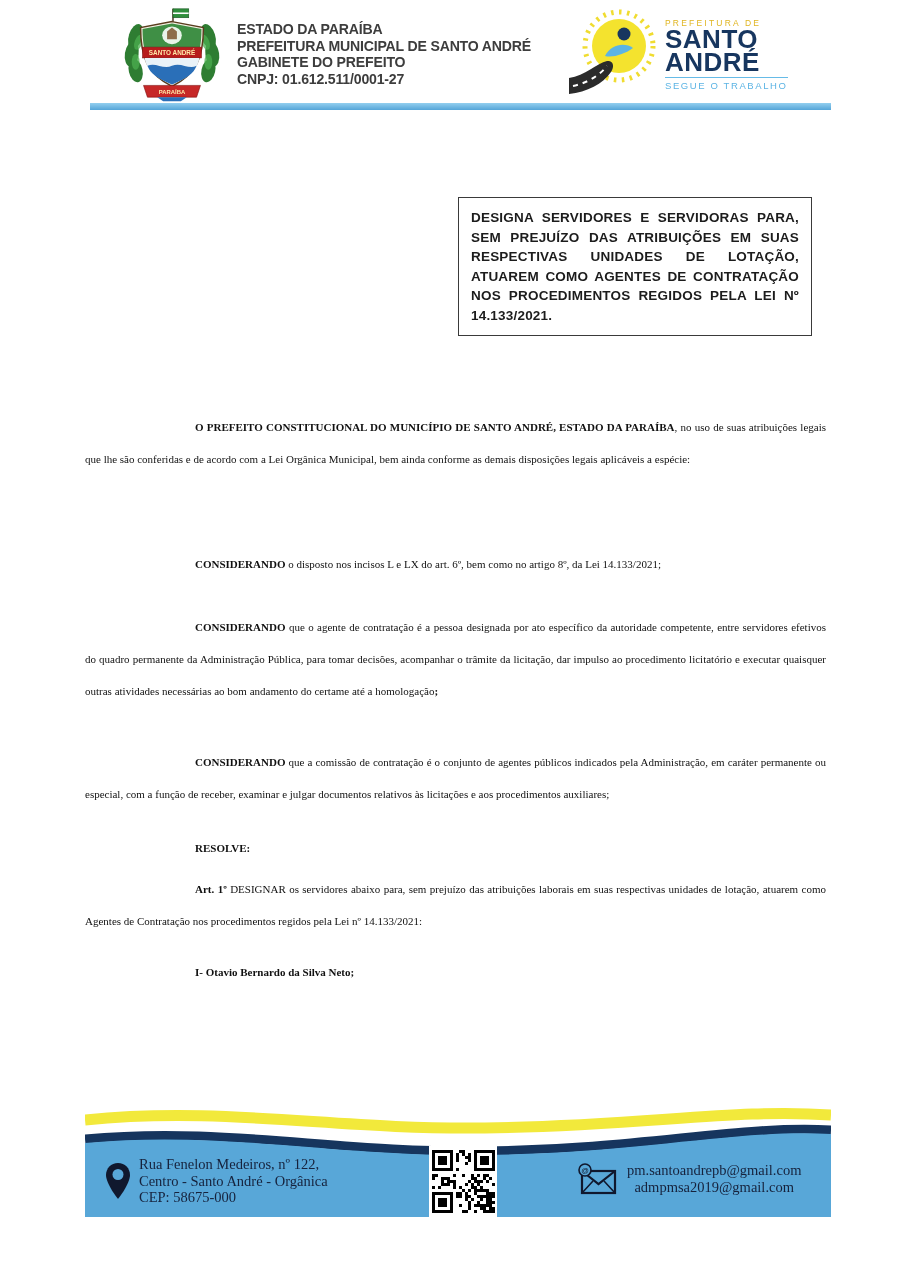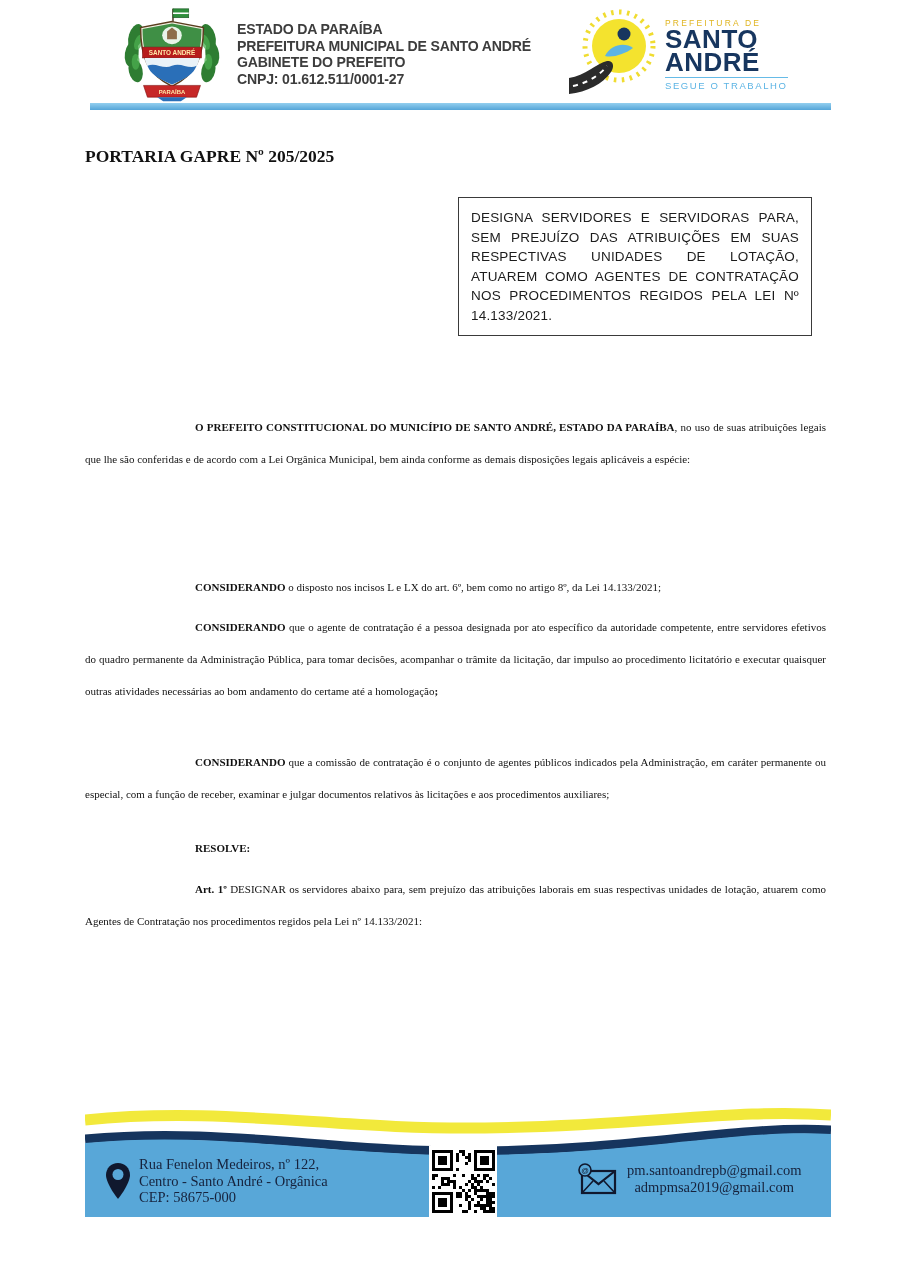--- a/index.html
+++ b/index.html
@@ -28,28 +28,28 @@
   .header-bar{
     position:absolute;left:90px;top:103px;width:741px;height:7px;
     background:linear-gradient(#93cfef,#55a5d8);
   }
   
   .doc-title{position:absolute;left:85px;top:146px;font-size:17.5px;font-weight:bold;}
   .summary-box{
     position:absolute;left:458px;top:197px;width:354px;box-sizing:border-box;
     border:1px solid #3a3a3a;padding:10px 12px;
     font-family:"Liberation Sans",sans-serif;font-size:13.5px;line-height:19.5px;
-    text-align:justify;color:#1c1c1c;letter-spacing:.2px;
+    text-align:justify;color:#1c1c1c;letter-spacing:.2px;font-weight:bold;
   }
   .par{
     position:absolute;left:85px;width:741px;
     font-size:11px;line-height:32px;text-align:justify;text-indent:110px;margin-top:40px;
   }
   .par b{font-weight:bold;}
-  .t1{top:371px}.t2{top:531px}.t3{top:571px}.t4{top:706px}
+  .t1{top:371px}.t2{top:508px}.t3{top:571px}.t4{top:706px}
   .t5{top:792px}.t6{top:833px}.t7{top:916px}.t8{top:954px}
   
   .footer{position:absolute;left:85px;top:1106px;width:746px;height:114px;padding-left:31px;}
   .footer svg.waves{position:absolute;left:0;top:0;}
   .f-address{
     position:absolute;left:20px;top:50px;display:flex;align-items:center;gap:8px;
     color:#16223c;font-size:14.5px;line-height:16.5px;
   }
   .f-emails{
     position:absolute;left:492px;top:56px;display:flex;align-items:center;gap:10px;
@@ -128,38 +128,38 @@
     <div class="logo-text">
       <div class="logo-pref">PREFEITURA DE</div>
       <div class="logo-name">SANTO</div>
       <div class="logo-name">ANDRÉ</div>
       <div class="logo-slogan">SEGUE O TRABALHO</div>
     </div>
   </div>
 
   <div class="header-bar"></div>
 
-  <div class="doc-title">PORTARIA GAPRE Nº 205/2025</div>
 
   <div class="summary-box">
     <span>DESIGNA SERVIDORES E SERVIDORAS PARA, SEM PREJUÍZO DAS ATRIBUIÇÕES EM SUAS RESPECTIVAS UNIDADES DE LOTAÇÃO, ATUAREM COMO AGENTES DE CONTRATAÇÃO NOS PROCEDIMENTOS REGIDOS PELA LEI Nº 14.133/2021.</span>
   </div>
 
   <p class="par t1"><b>O PREFEITO CONSTITUCIONAL DO MUNICÍPIO DE SANTO ANDRÉ, ESTADO DA PARAÍBA</b><span>, no uso de suas atribuições legais que lhe são conferidas e de acordo com a Lei Orgânica Municipal, bem ainda conforme as demais disposições legais aplicáveis a espécie:</span></p>
 
   <p class="par t2"><b>CONSIDERANDO</b><span> o disposto nos incisos L e LX do art. 6º, bem como no artigo 8º, da Lei 14.133/2021;</span></p>
 
   <p class="par t3"><b>CONSIDERANDO</b><span> que o agente de contratação é a pessoa designada por ato específico da autoridade competente, entre servidores efetivos do quadro permanente da Administração Pública, para tomar decisões, acompanhar o trâmite da licitação, dar impulso ao procedimento licitatório e executar quaisquer outras atividades necessárias ao bom andamento do certame até a homologação</span><b>;</b></p>
 
   <p class="par t5"><b>RESOLVE:</b></p>
 
   <p class="par t4"><b>CONSIDERANDO</b><span> que a comissão de contratação é o conjunto de agentes públicos indicados pela Administração, em caráter permanente ou especial, com a função de receber, examinar e julgar documentos relativos às licitações e aos procedimentos auxiliares;</span></p>
 
   <p class="par t6"><b>Art. 1º</b><span> DESIGNAR os servidores abaixo para, sem prejuízo das atribuições laborais em suas respectivas unidades de lotação, atuarem como Agentes de Contratação nos procedimentos regidos pela Lei nº 14.133/2021:</span></p>
 
+  <p class="par t7"><b>I- Otavio Bernardo da Silva Neto;</b></p>
 
 
   <div class="footer">
     <svg class="waves" width="746" height="114" viewBox="0 0 746 114">
 
       <path d="M0 14 C140 0 250 24 400 22 C560 20 650 2 746 9" fill="none" stroke="#f2e93b" stroke-width="11"></path>
 
       <path d="M0 33 C140 20 250 47 400 45 C560 43 650 19 746 24" fill="none" stroke="#16355e" stroke-width="9"></path>
 
       <path d="M0 37 C140 24 250 51 400 49 C560 47 650 23 746 28 L746 111 L0 111 Z" fill="#58a7d8"></path>

